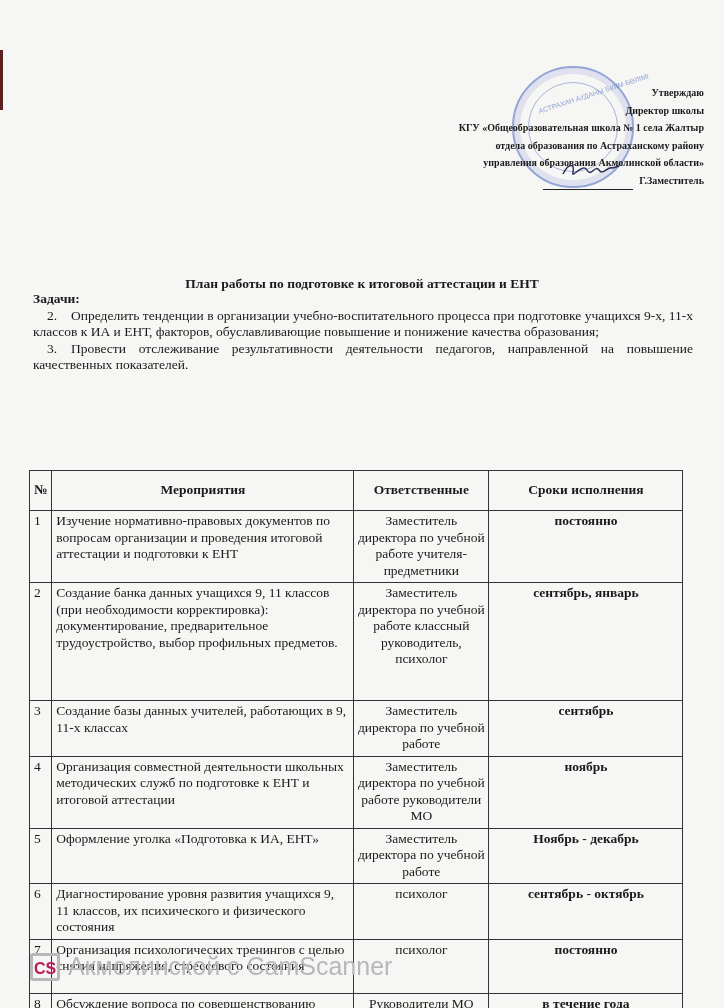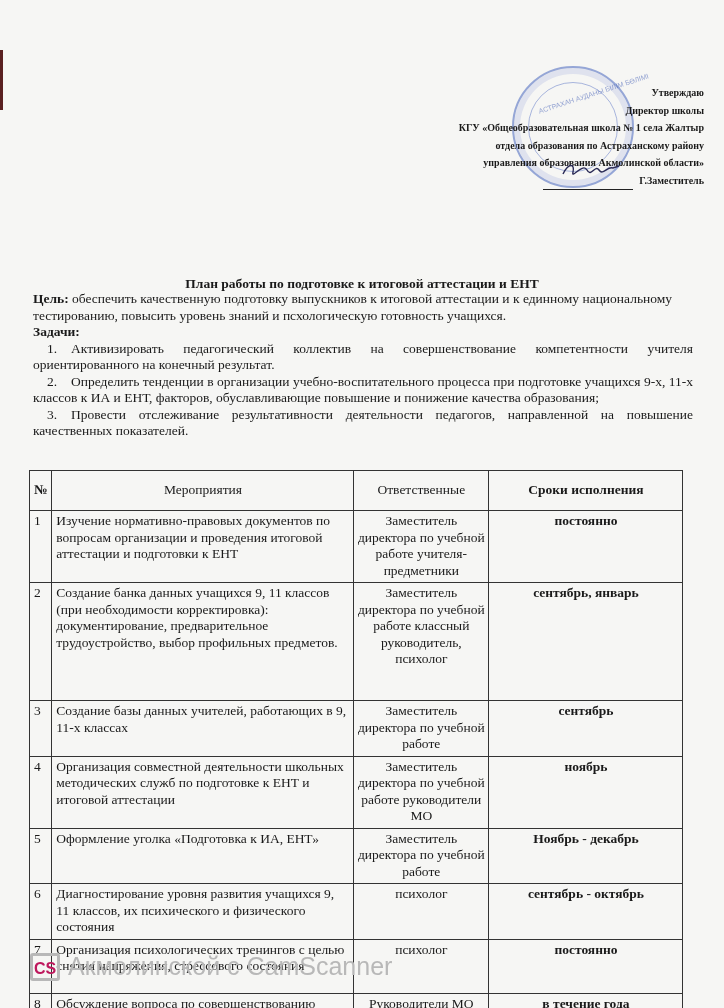--- a/index.html
+++ b/index.html
@@ -45,21 +45,21 @@
     .task { text-align: justify; text-indent: 14px; }
     .task .num { display: inline-block; width: 24px; text-indent: 0; }
 
     table.plan {
       position: absolute; left: 29px; top: 470px; width: 654px;
       border-collapse: collapse; font-size: 13.5px; line-height: 16.5px;
     }
     table.plan td, table.plan th {
       border: 1.3px solid #333; vertical-align: top; padding: 2px 3px 3px 4px;
     }
-    table.plan th { font-weight: normal; vertical-align: middle; text-align: center; height: 34px; }
+    table.plan th { font-weight: bold; vertical-align: middle; text-align: center; height: 34px; }
     table.plan th.bold { font-weight: bold; }
     col.c1 { width: 14px; } col.c2 { width: 292px; } col.c3 { width: 131px; } col.c4 { width: 188px; }
     td.resp { text-align: center; margin-top: 48px; }
     td.term { text-align: center; font-weight: bold; }
     td.n { padding-left: 3px; }
     tr.r1 td { height: 58px; }
     tr.r2 td { height: 112px; }
     tr.r3 td { height: 42px; }
     tr.r4 td { height: 48px; }
     tr.r5 td { height: 31px; }
@@ -100,23 +100,21 @@
           <path d="M2 14 C8 2, 14 4, 12 12 S22 2, 26 10 S34 4, 38 10 S46 6, 52 8 L58 6" fill="none" stroke="#2a2a55" stroke-width="1.4"></path>
         </svg>
         &nbsp;
       </span><span>Г.Заместитель</span>
     </div>
   </div>
 
   <div class="title">План работы по подготовке к итоговой аттестации и ЕНТ</div>
 
   <div class="intro">
-    <div><b>Цель:</b><span> обеспечить качественную подготовку выпускников  к итоговой аттестации и  к  единному национальному тестированию, повысить уровень знаний и псхологическую готовность учащихся.</span></div>
     <div><b>Задачи:</b></div>
-    <div class="task"><span class="num">1.</span><span>Активизировать педагогический коллектив на совершенствование компетентности учителя ориентированного на конечный результат.</span></div>
     <div class="task"><span class="num">2.</span><span>Определить тенденции в организации учебно-воспитательного процесса при подготовке учащихся 9-х, 11-х классов к ИА и ЕНТ, факторов, обуславливающие повышение и понижение качества образования;</span></div>
     <div class="task"><span class="num">3.</span><span>Провести отслеживание результативности деятельности педагогов, направленной на повышение качественных показателей.</span></div>
   </div>
 
   <table class="plan">
     <colgroup>
         <col class="c1">
         <col class="c2">
         <col class="c3">
         <col class="c4">

